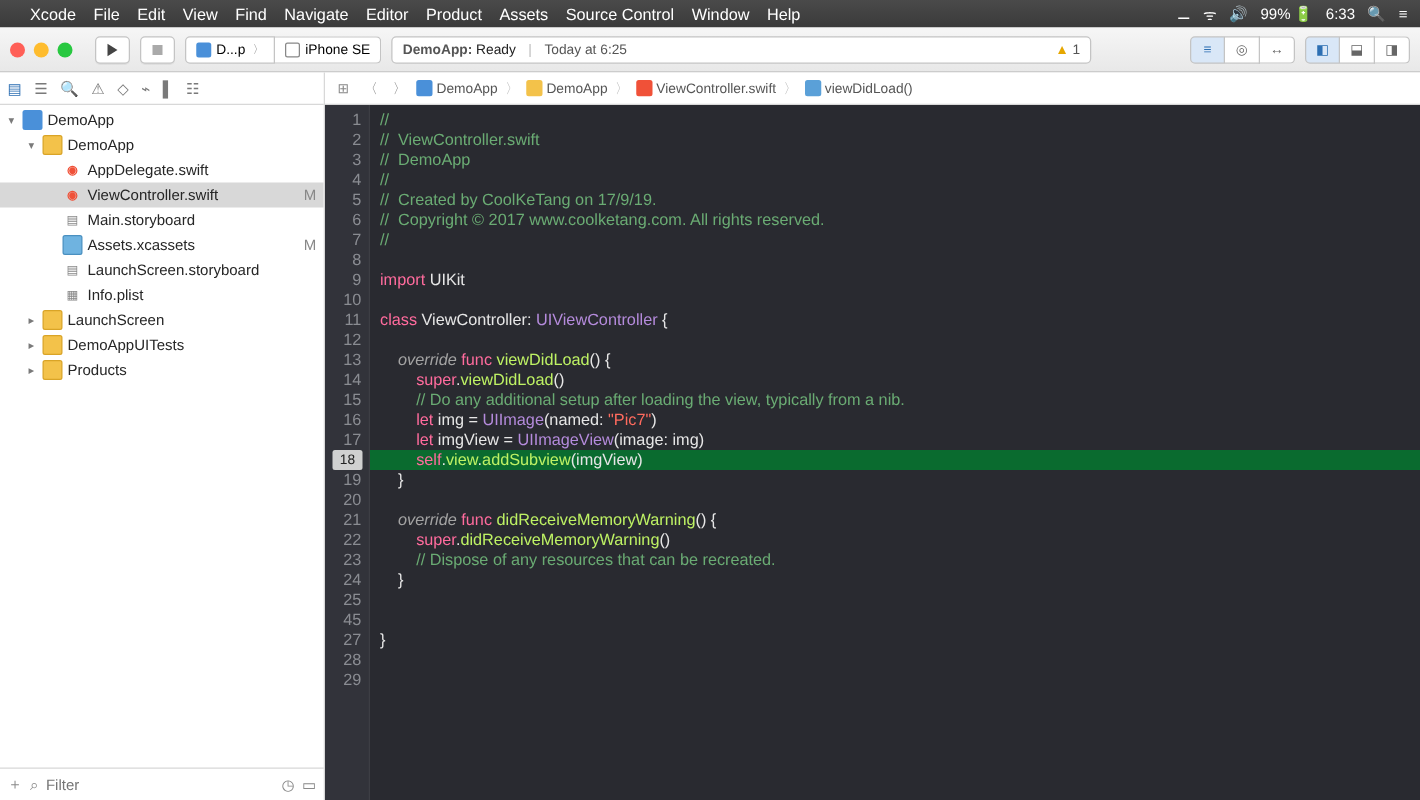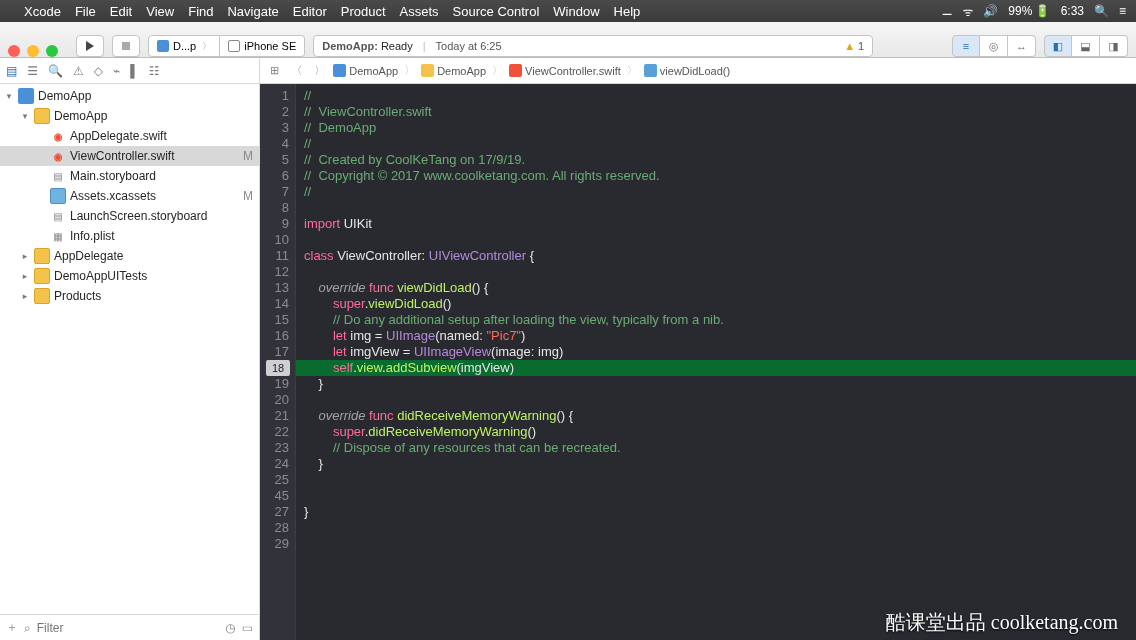--- a/index.html
+++ b/index.html
@@ -7,21 +7,21 @@
 
 
 .menubar { height:22px; background:linear-gradient(#4a4a4a,#3a3a3a); color:#fff; display:flex; align-items:center; font-size:13px; padding:0 10px; }
 .menubar .apple { font-size:14px; margin-right:14px; }
 .menubar .app { font-weight:normal; margin-right:14px; }
 .menubar .mitem { margin-right:14px; cursor:default; }
 .menubar .spacer { flex:1; }
 .menubar .ricon { margin-left:10px; font-size:12px; }
 
 
-.toolbar { height:36px; background:linear-gradient(#f6f6f6,#e8e8e8); border-bottom:1px solid #bdbdbd; display:flex; align-items:flex-end; padding:0 8px; gap:8px; }
+.toolbar { height:36px; background:linear-gradient(#f6f6f6,#e8e8e8); border-bottom:1px solid #bdbdbd; display:flex; align-items:center; padding:0 8px; gap:8px; }
 .traffic { display:flex; gap:7px; margin-right:10px; }
 .tl { width:12px; height:12px; border-radius:50%; }
 .tl.red{background:#ff5f57;} .tl.yel{background:#febc2e;} .tl.grn{background:#28c840;}
 .tbtn { width:28px; height:22px; border:1px solid #c4c4c4; border-radius:4px; background:#fff; display:flex; align-items:center; justify-content:center; font-size:11px; color:#555; box-shadow:0 1px 0 rgba(0,0,0,.05);}
 .tbtn.play::before{content:"";border-left:8px solid #444;border-top:5px solid transparent;border-bottom:5px solid transparent;}
 .tbtn.stop::before{content:"";width:8px;height:8px;background:#aaa;}
 .scheme { display:flex; height:22px; }
 .scheme .seg { border:1px solid #c4c4c4; background:#fff; padding:0 8px; font-size:11px; display:flex; align-items:center; gap:4px; }
 .scheme .seg:first-child{border-radius:4px 0 0 4px;} .scheme .seg:last-child{border-radius:0 4px 4px 0;border-left:none;}
 .appicon{width:12px;height:12px;background:#4a90d9;border-radius:2px;}
@@ -202,21 +202,21 @@
           <span>LaunchScreen.storyboard</span>
         </div>
         <div class="node" style="padding-left: 36px;">
           <span class="disc"></span>
           <span class="ic plist">▦</span>
           <span>Info.plist</span>
         </div>
         <div class="node" style="padding-left: 20px;">
           <span class="disc">▸</span>
           <span class="ic fld"></span>
-          <span>AppDelegate</span>
+          <span>LaunchScreen</span>
         </div>
         <div class="node" style="padding-left: 20px;">
           <span class="disc">▸</span>
           <span class="ic fld"></span>
           <span>DemoAppUITests</span>
         </div>
         <div class="node" style="padding-left: 20px;">
           <span class="disc">▸</span>
           <span class="ic fld"></span>
           <span>Products</span>
@@ -283,16 +283,15 @@
           <div>22</div>
           <div>23</div>
           <div>24</div>
           <div>25</div>
           <div>45</div>
           <div>27</div>
           <div>28</div>
           <div>29</div>
         </div>
       <div class="code" id="code"><div class="ln"><span class="c-cm">//</span></div><div class="ln"><span class="c-cm">//  ViewController.swift</span></div><div class="ln"><span class="c-cm">//  DemoApp</span></div><div class="ln"><span class="c-cm">//</span></div><div class="ln"><span class="c-cm">//  Created by CoolKeTang on 17/9/19.</span></div><div class="ln"><span class="c-cm">//  Copyright © 2017 www.coolketang.com. All rights reserved.</span></div><div class="ln"><span class="c-cm">//</span></div><div class="ln"></div><div class="ln"><span class="c-kw">import </span><span class="c-id">UIKit</span></div><div class="ln"></div><div class="ln"><span class="c-kw">class </span><span class="c-id">ViewController: </span><span class="c-tyb">UIViewController</span><span class="c-id"> {</span></div><div class="ln"></div><div class="ln"><span class="c-id">    </span><span class="c-ov">override </span><span class="c-kw">func </span><span class="c-ty">viewDidLoad</span><span class="c-id">() {</span></div><div class="ln"><span class="c-id">        </span><span class="c-kw">super</span><span class="c-id">.</span><span class="c-ty">viewDidLoad</span><span class="c-id">()</span></div><div class="ln"><span class="c-id">        </span><span class="c-cm">// Do any additional setup after loading the view, typically from a nib.</span></div><div class="ln"><span class="c-id">        </span><span class="c-kw">let</span><span class="c-id"> img = </span><span class="c-tyb">UIImage</span><span class="c-id">(named: </span><span class="c-str">"Pic7"</span><span class="c-id">)</span></div><div class="ln"><span class="c-id">        </span><span class="c-kw">let</span><span class="c-id"> imgView = </span><span class="c-tyb">UIImageView</span><span class="c-id">(image: img)</span></div><div class="hl" style="top: 276px;"></div><div class="ln"><span class="c-id">        </span><span class="c-self">self</span><span class="c-id">.</span><span class="c-ty">view</span><span class="c-id">.</span><span class="c-ty">addSubview</span><span class="c-id">(imgView)</span></div><div class="ln"><span class="c-id">    }</span></div><div class="ln"></div><div class="ln"><span class="c-id">    </span><span class="c-ov">override </span><span class="c-kw">func </span><span class="c-ty">didReceiveMemoryWarning</span><span class="c-id">() {</span></div><div class="ln"><span class="c-id">        </span><span class="c-kw">super</span><span class="c-id">.</span><span class="c-ty">didReceiveMemoryWarning</span><span class="c-id">()</span></div><div class="ln"><span class="c-id">        </span><span class="c-cm">// Dispose of any resources that can be recreated.</span></div><div class="ln"><span class="c-id">    }</span></div><div class="ln"></div><div class="ln"></div><div class="ln"><span class="c-id">}</span></div><div class="ln"></div><div class="ln"></div></div>
-      <div class="watermark">酷课堂出品 coolketang.com</div>
     </div>
   </div>
 </div>
 
 </body></html>

